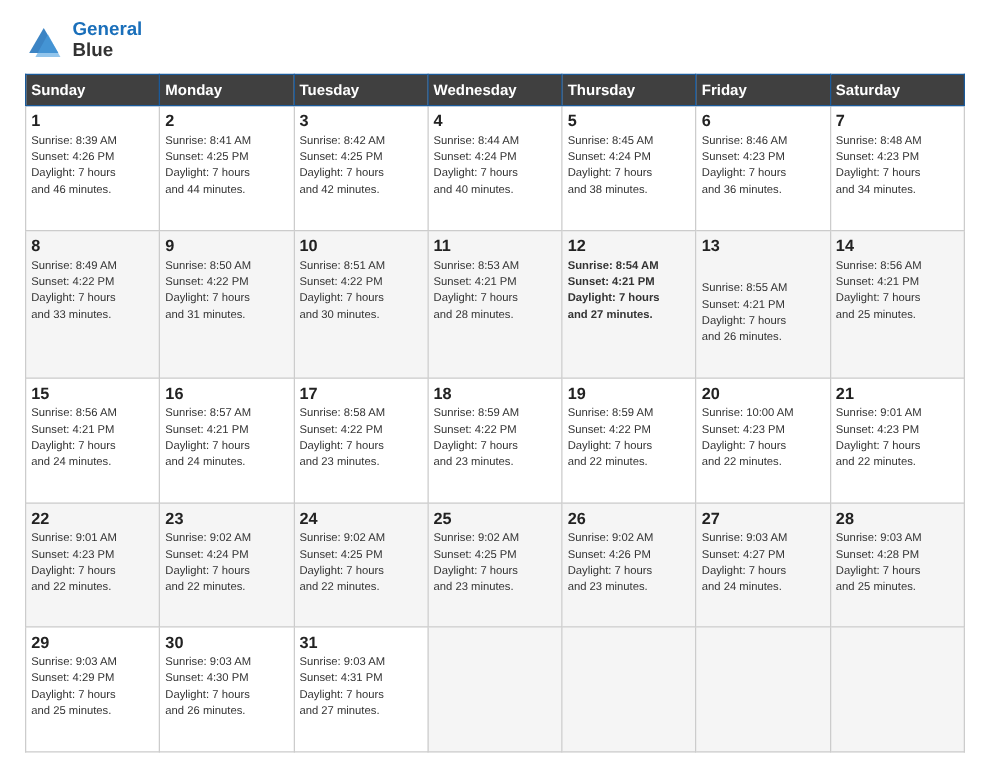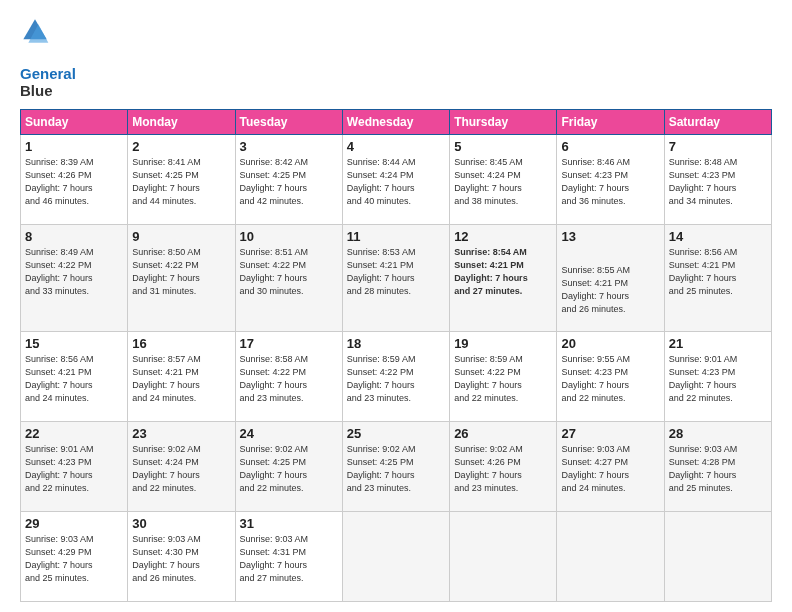--- a/index.html
+++ b/index.html
@@ -18,23 +18,22 @@
       flex-direction: column;
     }
     .header {
       display: flex;
       justify-content: space-between;
       align-items: flex-start;
       margin-bottom: 10px;
     }
     .logo {
       display: flex;
-      align-items: flex-start;
-      gap: 20px;
-      flex-direction: column;
+      align-items: flex-end;
+      gap: 8px;
     }
     .logo-text {
       font-size: 15px;
       font-weight: bold;
       color: #333;
       line-height: 1.1;
     }
     .logo-text span {
       color: #1a6fba;
     }
@@ -56,21 +55,21 @@
       color: #555;
     }
     .calendar {
       flex: 1;
       border: 1px solid #ccc;
       border-collapse: collapse;
       width: 100%;
       table-layout: fixed;
     }
     .calendar th {
-      background: #ec4899;
+      background: #404040;
       color: #fff;
       font-size: 12px;
       font-weight: bold;
       padding: 5px 4px;
       text-align: left;
       border: 1px solid #1a5a9a;
     }
     .calendar td {
       border: 1px solid #ccc;
       vertical-align: top;
@@ -266,21 +265,21 @@
           </td>
           <td>
             <span class="day-num">19</span>
             <div class="cell-text" style="white-space: pre-line;">Sunrise: 8:59 AM
 Sunset: 4:22 PM
 Daylight: 7 hours
 and 22 minutes.</div>
           </td>
           <td>
             <span class="day-num">20</span>
-            <div class="cell-text" style="white-space: pre-line;">Sunrise: 9:55 AM
+            <div class="cell-text" style="white-space: pre-line;">Sunrise: 10:00 AM
 Sunset: 4:23 PM
 Daylight: 7 hours
 and 22 minutes.</div>
           </td>
           <td>
             <span class="day-num">21</span>
             <div class="cell-text" style="white-space: pre-line;">Sunrise: 9:01 AM
 Sunset: 4:23 PM
 Daylight: 7 hours
 and 22 minutes.</div>

